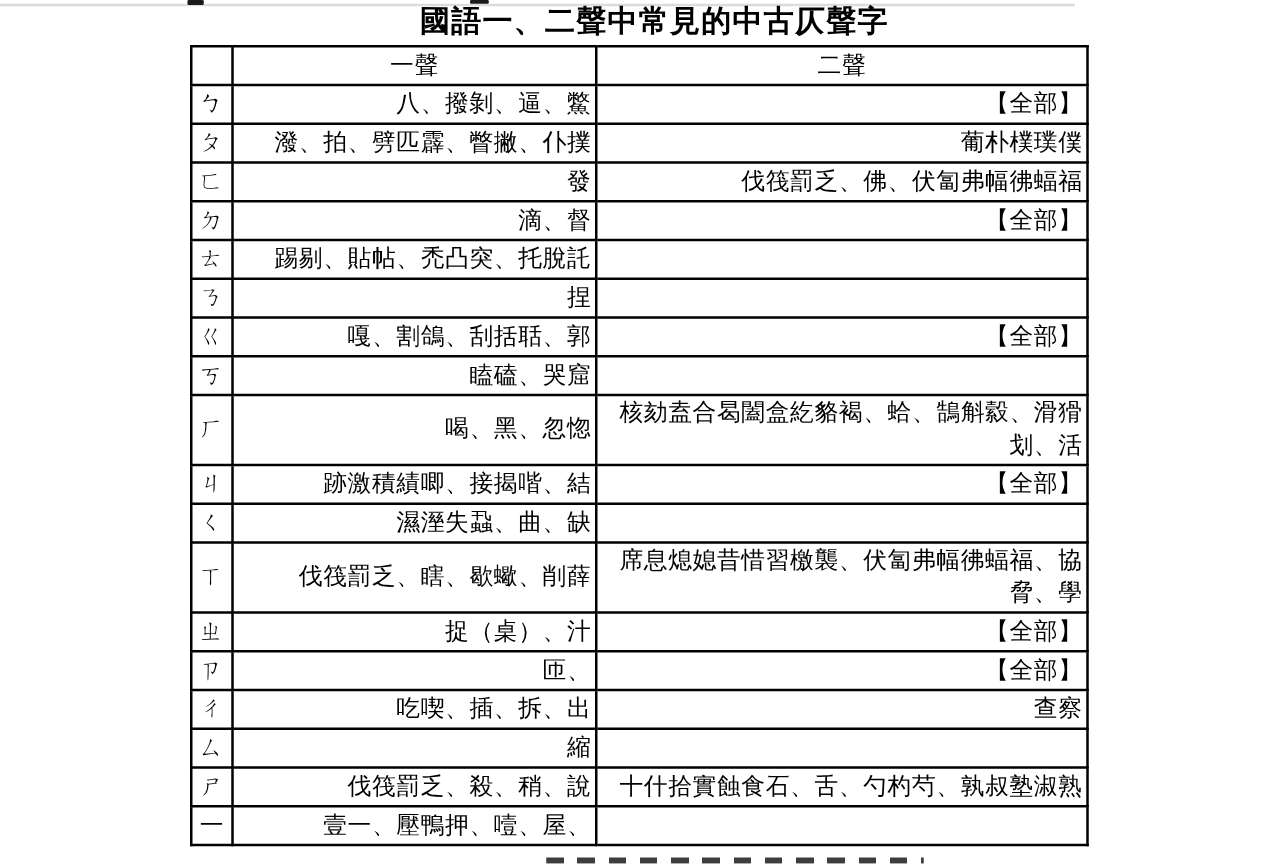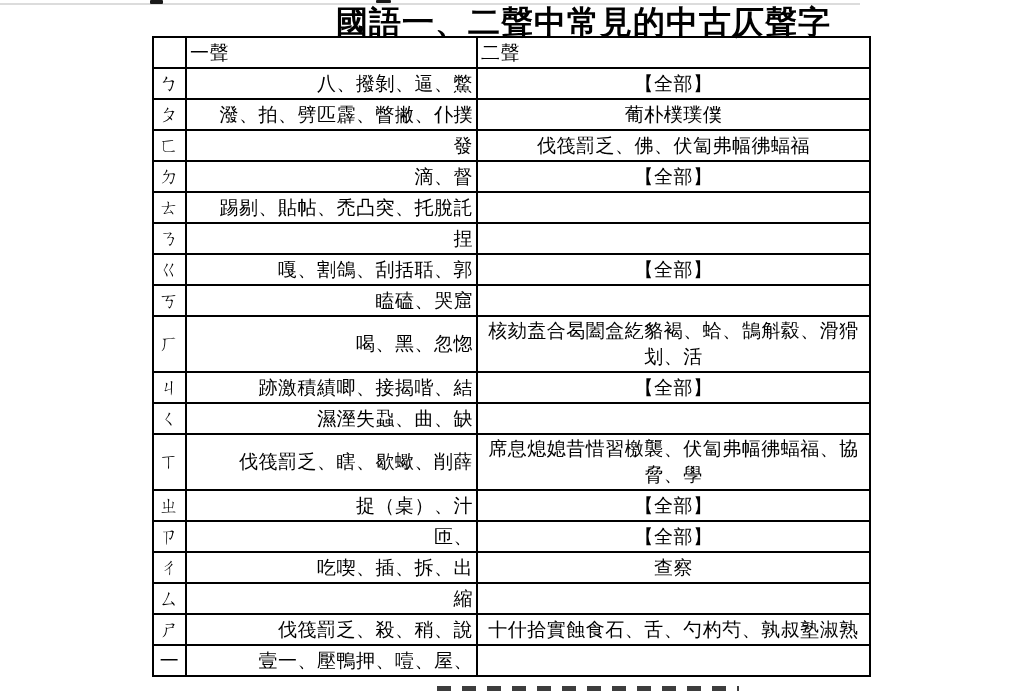--- a/index.html
+++ b/index.html
@@ -22,21 +22,21 @@
     width: 860px; height: 2px;
     background: #dcdcdc;
   }
   .speck { position: absolute; background: #1a1a1a; border-radius: 1px; }
   .speck.s1 { top: 0; left: 150px; width: 13px; height: 4px; }
   .speck.s2 { top: 0; left: 376px; width: 15px; height: 3px; }
   .title {
     position: absolute;
     top: 1px; left: 336px;
     margin: 0;
-    font-size: 32px;
+    font-size: 24px;
     font-weight: bold;
     letter-spacing: 1px;
     white-space: nowrap;
     color: #000000;
   }
   table.tbl {
     position: absolute;
     top: 36px; left: 152px;
     width: 695px;
     border-collapse: collapse;
@@ -47,25 +47,25 @@
   .tbl th, .tbl td {
     border: 2px solid #000000;
     padding: 1px 3px;
     line-height: 26px;
     letter-spacing: 0.5px;
     vertical-align: middle;
     font-weight: normal;
     overflow: hidden;
     word-break: break-all;
   }
-  .tbl thead th { height: 27px; text-align: left; }
+  .tbl thead th { height: 27px; text-align: center; }
   .tbl tbody td { height: 27px; }
   .col-initial { width: 25px; text-align: center; padding: 1px 1px; }
   .col-tone1 { width: 283px; text-align: right; }
-  .col-tone2 { width: 385px; text-align: center; }
+  .col-tone2 { width: 385px; text-align: right; }
   .cutoff {
     position: absolute;
     top: 686px; left: 437px;
     width: 302px; height: 5px;
     background: repeating-linear-gradient(90deg,
       #3d3d3d 0px, #3d3d3d 14px,
       transparent 14px, transparent 25px);
   }
 </style>
 </head>

